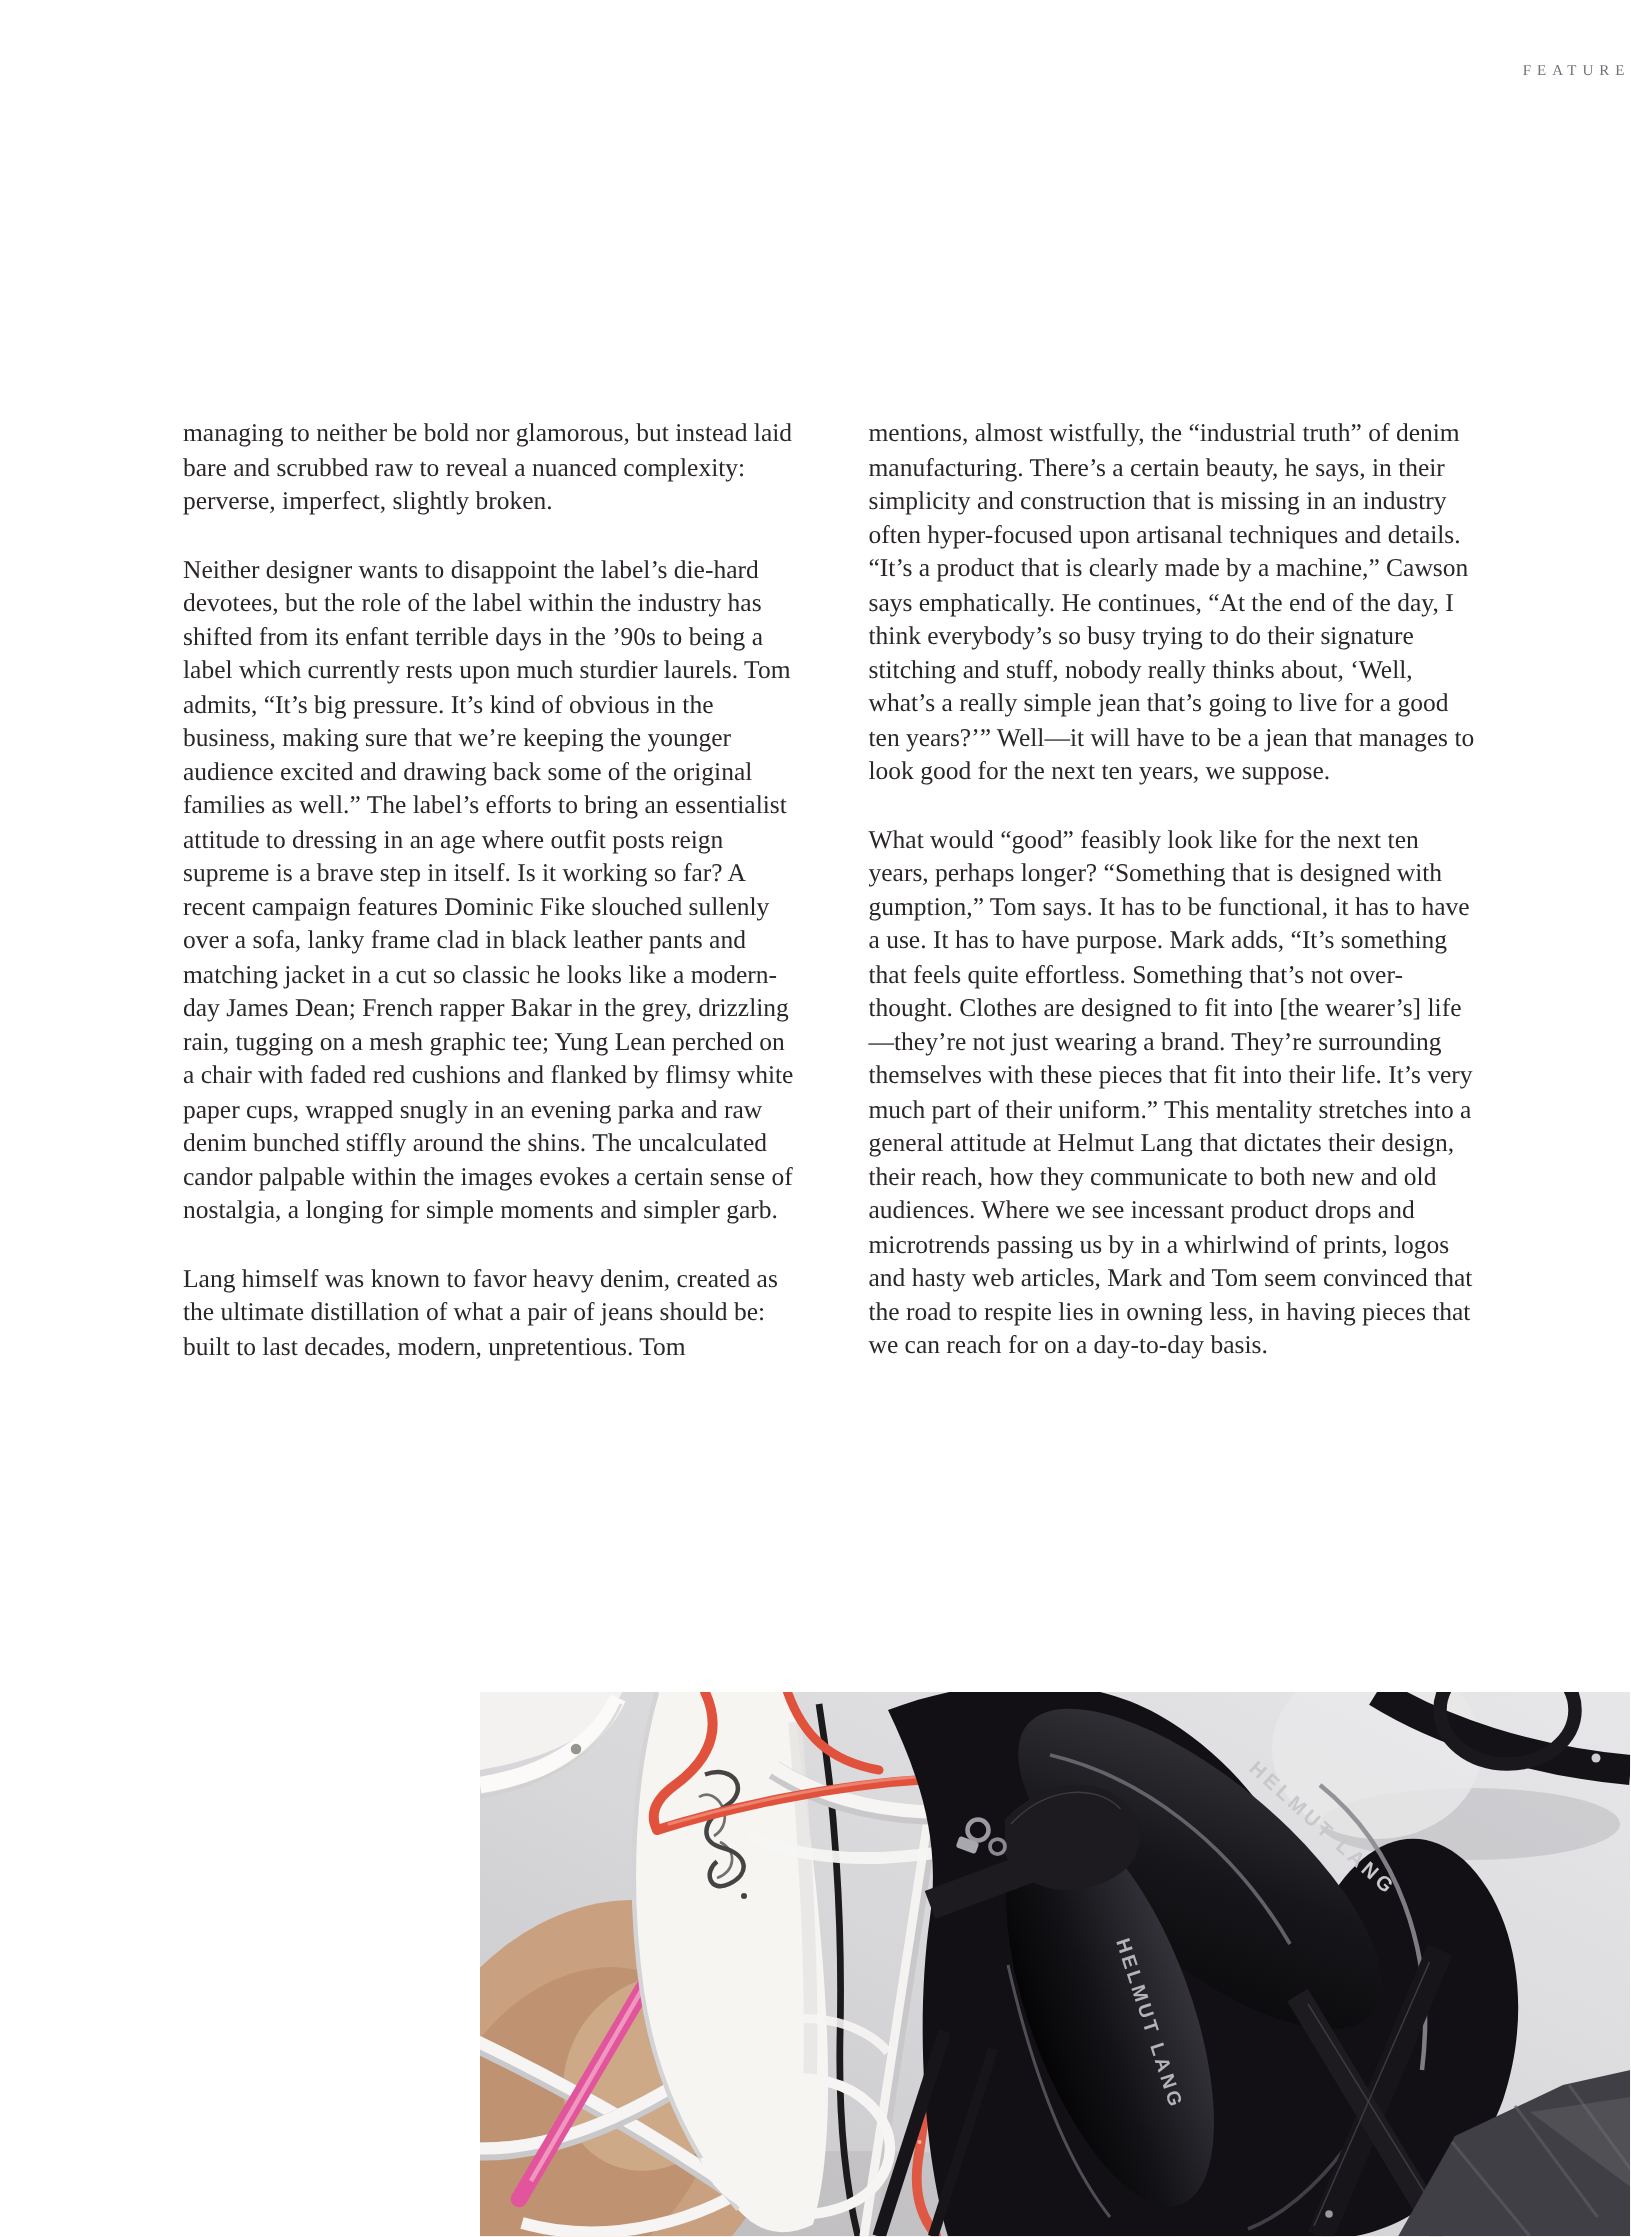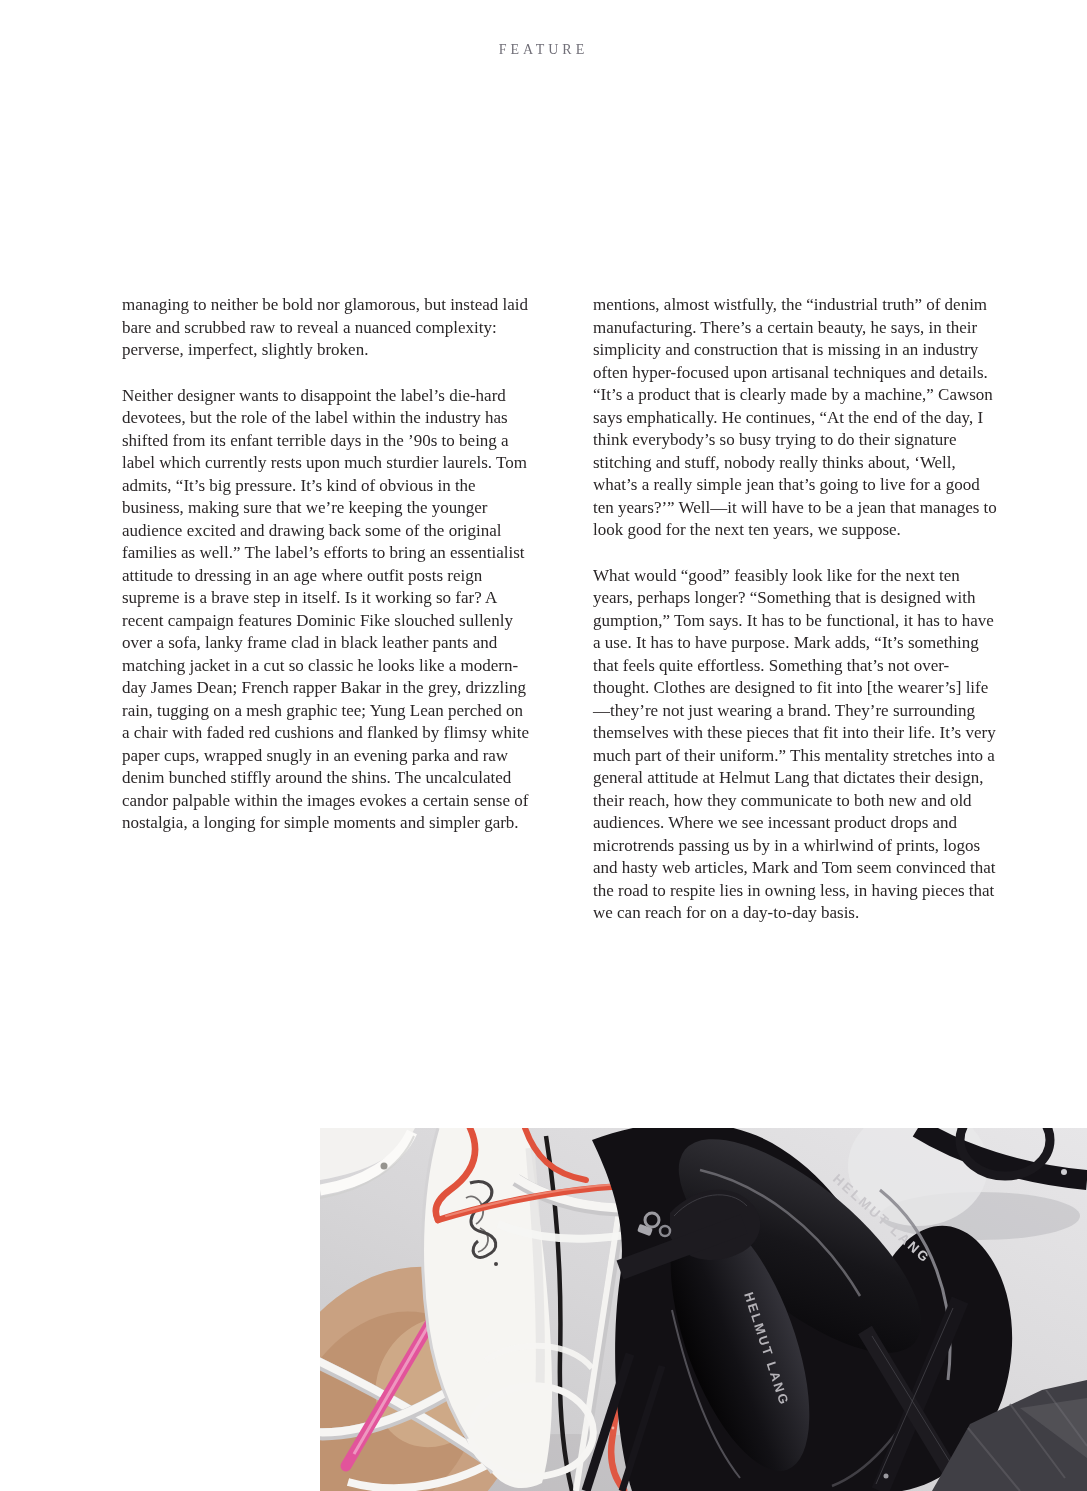--- a/index.html
+++ b/index.html
@@ -6,33 +6,33 @@
   .page{
     position:relative;
     width:1087px;height:1491px;
     background:#ffffff;
     overflow:hidden;
     font-family:"Liberation Serif", serif;
   }
   .kicker{
     position:absolute;
     top:42px;left:0;right:0;
-    text-align:center;
-    font-size:14px;
+    text-align:right;
+    font-size:10px;
     letter-spacing:4px;
     color:#716f78;
     font-family:"Liberation Serif", serif;
   }
   .article{
     position:absolute;
-    left:122px;top:294px;
+    left:122px;top:278px;
     width:860px;
     display:grid;
     grid-template-columns:409px 409px;
-    column-gap:62px;
+    column-gap:48px;
   }
   .col p{
     margin:0 0 23px 0;
     font-size:17px;
     line-height:22.5px;
     color:#2b2728;
     text-align:left;
   }
   .col p:last-child{margin-bottom:3px;}
   figure.photo{
@@ -52,20 +52,21 @@
 <body>
 
 <div class="page">
 
   <div class="kicker">FEATURE</div>
 
   <div class="article">
     <div class="col">
       <p>managing to neither be bold nor glamorous, but instead laid bare and scrubbed raw to reveal a nuanced complexity: perverse, imperfect, slightly broken.</p>
       <p>Neither designer wants to disappoint the label’s die-hard devotees, but the role of the label within the industry has shifted from its enfant terrible days in the ’90s to being a label which currently rests upon much sturdier laurels. Tom admits, “It’s big pressure. It’s kind of obvious in the business, making sure that we’re keeping the younger audience excited and drawing back some of the original families as well.” The label’s efforts to bring an essentialist attitude to dressing in an age where outfit posts reign supreme is a brave step in itself. Is it working so far? A recent campaign features Dominic Fike slouched sullenly over a sofa, lanky frame clad in black leather pants and matching jacket in a cut so classic he looks like a modern-day James Dean; French rapper Bakar in the grey, drizzling rain, tugging on a mesh graphic tee; Yung Lean perched on a chair with faded red cushions and flanked by flimsy white paper cups, wrapped snugly in an evening parka and raw denim bunched stiffly around the shins. The uncalculated candor palpable within the images evokes a certain sense of nostalgia, a longing  for simple moments and simpler garb.</p>
+      <p>Lang himself was known to favor heavy denim, created as the ultimate distillation of what a pair of jeans should be: built to last decades, modern, unpretentious. Tom</p>
     </div>
     <div class="col">
       <p>mentions, almost wistfully, the “industrial truth” of denim manufacturing. There’s a certain beauty, he says, in their simplicity and construction that is missing in an industry often hyper-focused upon artisanal techniques and details. “It’s a product that is clearly made by a machine,” Cawson says emphatically. He continues, “At the end of the day, I think everybody’s so busy trying to do their signature stitching and stuff, nobody really thinks about, ‘Well, what’s a really simple jean that’s going to live for a good ten years?’” Well—it will have to be a jean that manages to look good for the next ten years, we suppose.</p>
       <p>What would “good” feasibly look like for the next ten years, perhaps longer? “Something that is designed with gumption,” Tom says. It has to be functional, it has to have a use. It has to have purpose. Mark adds, “It’s something that feels quite effortless. Something that’s not over-thought. Clothes are designed to fit into [the wearer’s] life—they’re not just wearing a brand. They’re surrounding themselves with these pieces that fit into their life. It’s very much part of their uniform.” This mentality stretches into a general attitude at Helmut Lang that dictates their design, their reach, how they communicate to both new and old audiences. Where we see incessant product drops and microtrends passing us by in a whirlwind of prints, logos and hasty web articles, Mark and Tom seem convinced that the road to respite lies in owning less, in having pieces that we can reach for on a day-to-day basis.</p>
     </div>
   </div>
 
   <figure class="photo">
     <svg viewBox="0 0 767 363" width="767" height="363" xmlns="http://www.w3.org/2000/svg">
       <defs>

